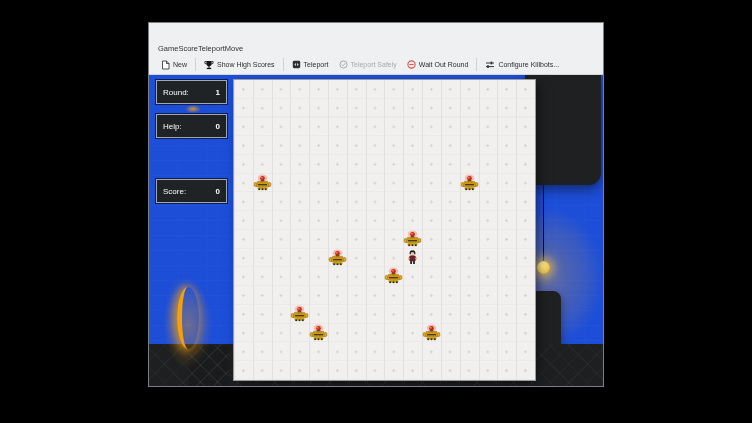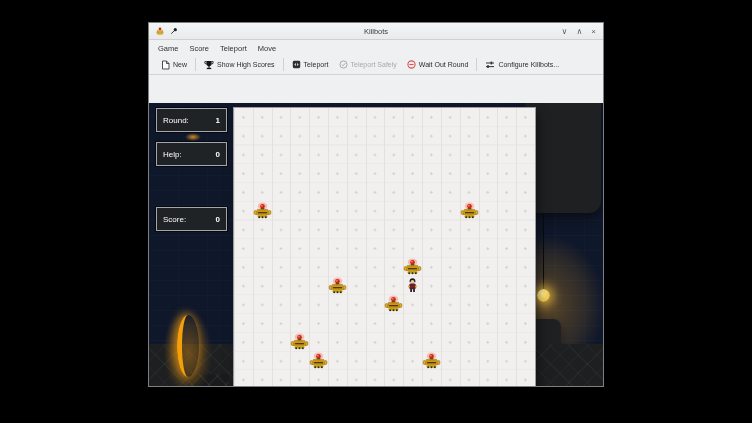--- a/index.html
+++ b/index.html
@@ -13,31 +13,31 @@
   .titlebar { position:absolute; left:0; top:0; right:0; height:17px;
               background:linear-gradient(180deg,#f4f5f6,#e9eaeb);
               border-bottom:1px solid #cfd0d1; display:flex; align-items:center; }
   .titlebar .ticons { display:flex; align-items:center; gap:5px; padding-left:6px; }
   .title-text { position:absolute; left:0; right:0; text-align:center; font-size:7.5px; color:#3a3d40; }
   .winbtns { position:absolute; right:7px; top:0; height:17px; display:flex; align-items:center; gap:9px;
              font-size:8px; color:#5a5d60; }
   .winbtns span { cursor:default; line-height:1; }
 
   .menubar { position:absolute; left:0; top:18px; right:0; height:14px; background:#eff0f1;
-             display:flex; align-items:center; gap:11px; padding-left:9px; font-size:7.5px; color:#2f3234; }
+             display:flex; align-items:center; padding-left:9px; font-size:7.5px; color:#2f3234; }
 
   .toolbar { position:absolute; left:0; top:32px; right:0; height:20px; background:#eff0f1;
              border-bottom:1px solid #d3d4d5; display:flex; align-items:center; padding-left:7px;
              font-size:7px; color:#2b2e30; }
   .tbtn { display:flex; align-items:center; gap:3px; padding:3px 5px; border-radius:2px; white-space:nowrap; }
   .tbtn.disabled { color:#a7aaac; }
   .tsep { width:1px; height:13px; background:#d0d1d2; margin:0 3px; }
 
   
-  .content { position:absolute; left:0; top:52px; right:0; bottom:0; background:#0f172a; overflow:hidden;margin-top:28px; }
+  .content { position:absolute; left:0; top:52px; right:0; bottom:0; background:#1d4ed8; overflow:hidden; }
   .bricks { position:absolute; inset:0; opacity:.55;
             background-image:
               repeating-linear-gradient(0deg, rgba(255,255,255,.035) 0 1px, transparent 1px 15px),
               repeating-linear-gradient(90deg, rgba(255,255,255,.022) 0 1px, transparent 1px 29px); }
   .panel-tr { position:absolute; left:376px; top:0; width:76px; height:110px; background:#1e2022;
               border-radius:0 0 12px 12px; box-shadow:0 5px 12px rgba(0,0,0,.45); }
   .glow-right { position:absolute; left:322px; top:112px; width:150px; height:180px;
                 background:radial-gradient(closest-side, rgba(244,170,40,.33), rgba(244,170,40,.12) 55%, transparent 78%); }
   .cord { position:absolute; left:394px; top:110px; width:1px; height:78px; background:#0a0a0a; }
   .lamp { position:absolute; left:388px; top:186px; width:13px; height:13px; border-radius:50%;
@@ -80,39 +80,20 @@
              repeating-linear-gradient(0deg, #ebeae8 0 1px, transparent 1px 18.75px);
            background-size:18.81px 18.75px, auto, auto;
            box-shadow:0 0 0 1px #9a9c9e, 3px 4px 10px rgba(0,0,0,.5); }
   .sprite { position:absolute; width:19px; height:17px; }
 </style>
 </head>
 <body>
 
 <div class="window">
 
-  <div class="titlebar">
-    <div class="ticons">
-      <svg width="10" height="10" viewBox="0 0 19 17">
-        <circle cx="9.5" cy="4.3" r="2.6" fill="#c62817"></circle>
-        <path d="M4.4 7.4 h10.2 l1 5.3 H3.4 z" fill="#e8a91c" stroke="#7a5a00" stroke-width="0.6"></path>
-        <rect x="4.6" y="13" width="9.8" height="2.4" fill="#caa20f"></rect>
-      </svg>
-      <svg width="8" height="8" viewBox="0 0 10 10">
-        <circle cx="6.6" cy="3.4" r="2" fill="#1f1f1f"></circle>
-        <line x1="5.2" y1="4.8" x2="1.6" y2="8.4" stroke="#1f1f1f" stroke-width="1.1"></line>
-      </svg>
-    </div>
-    <div class="title-text">Killbots</div>
-    <div class="winbtns">
-      <span>∨</span>
-      <span>∧</span>
-      <span>×</span>
-    </div>
-  </div>
 
   <div class="menubar">
     <span>Game</span>
     <span>Score</span>
     <span>Teleport</span>
     <span>Move</span>
   </div>
 
   <div class="toolbar">
     <div class="tbtn">

